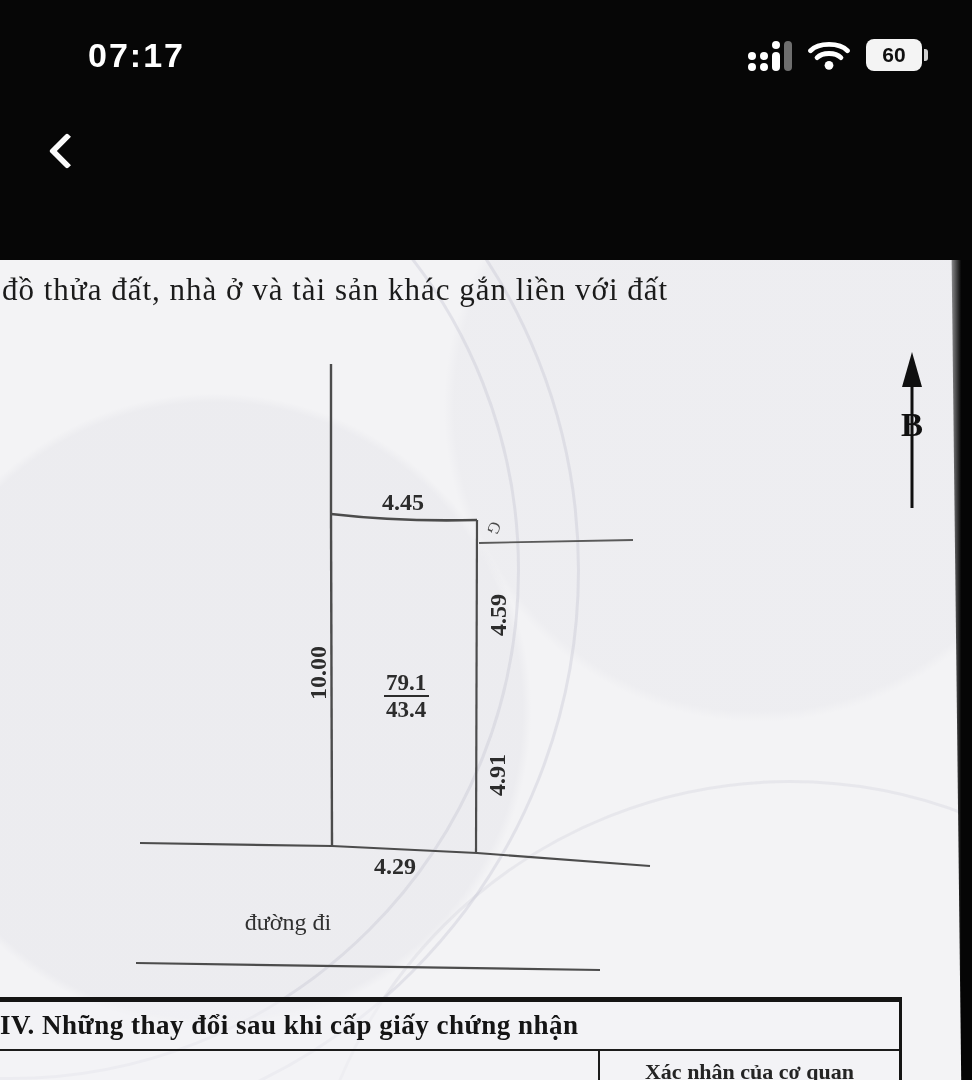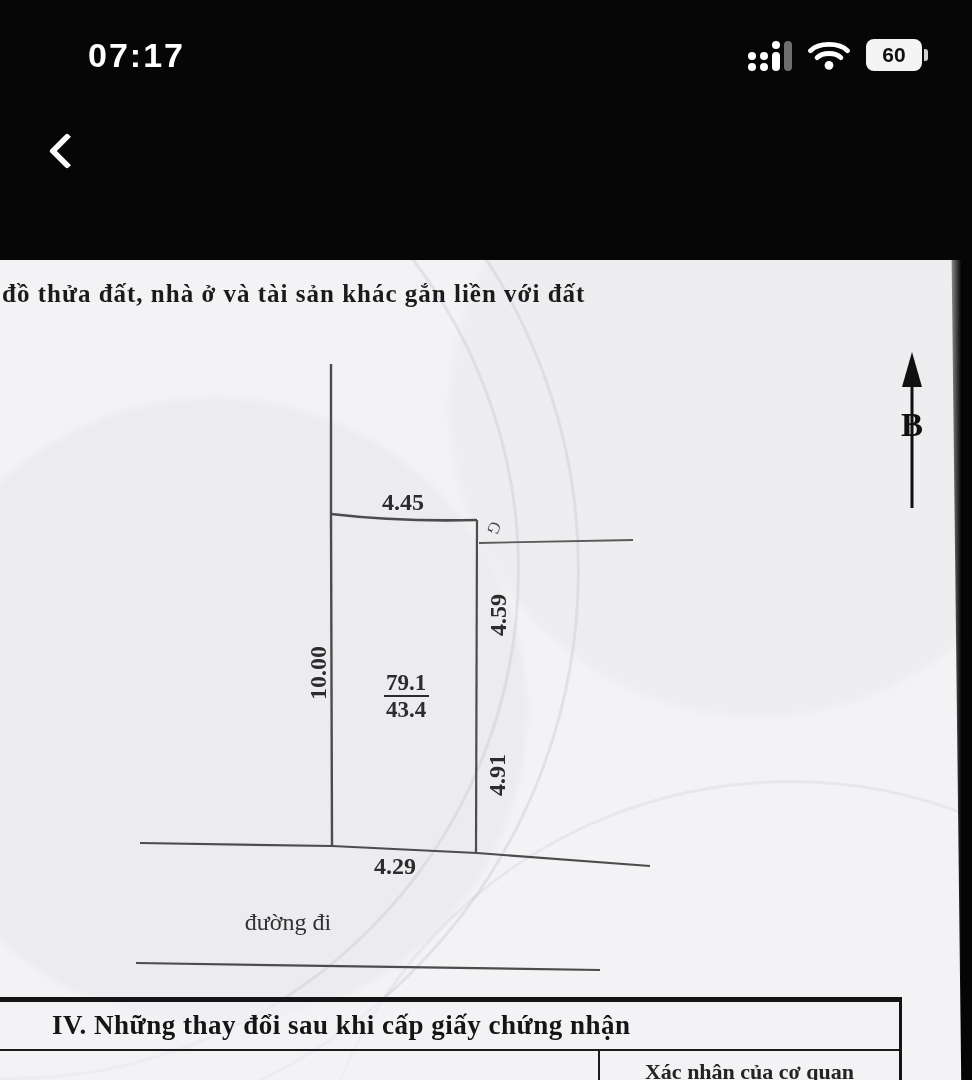--- a/index.html
+++ b/index.html
@@ -36,41 +36,41 @@
               background:#f3f3f5; overflow:hidden;
               background-image:
                 radial-gradient(circle at 22% 55%, rgba(205,205,215,0.18) 0 35%, transparent 36%),
                 radial-gradient(circle at 78% 18%, rgba(205,205,215,0.14) 0 30%, transparent 31%);
   }
   .wm { position:absolute; border:3px solid rgba(185,185,202,0.30); border-radius:50%; }
   .wm1 { width:1140px; height:1140px; left:-560px; top:-260px; }
   .wm2 { width:1020px; height:1020px; left:-500px; top:-200px; }
   .wm3 { width:980px;  height:980px;  left:300px;  top:520px; border-color:rgba(190,190,205,0.22); }
 
-  .doc-title { position:absolute; left:2px; top:20px; white-space:nowrap;
-               font-size:25px; font-weight:700; color:#1b1b1b; letter-spacing:1px; }
+  .doc-title { position:absolute; left:2px; top:12px; white-space:nowrap;
+               font-size:31px; font-weight:400; color:#1b1b1b; letter-spacing:1px; }
 
   svg.diagram { position:absolute; left:0; top:0; }
   .dim-label { font-family:"Liberation Serif", serif; font-size:24px; font-weight:700;
                fill:#2c2c2c; }
   .area-label { font-family:"Liberation Serif", serif; font-size:23px; font-weight:700;
                 fill:#2c2c2c; }
   .road-label { font-family:"Liberation Serif", serif; font-size:24px; fill:#303030; }
   .north-label { font-family:"Liberation Serif", serif; font-size:33px; font-weight:700;
                  fill:#101010; }
   .corner-mark { font-family:"Liberation Serif", serif; font-size:17px; fill:#4a4a4a; }
 
   .right-strip { position:absolute; top:0; right:0; width:24px; height:820px;
                  background:linear-gradient(to right, rgba(40,40,40,0.25), #050505 55%);
                  clip-path:polygon(15% 0, 100% 0, 100% 100%, 55% 100%); }
 
   .section4 { position:absolute; left:0; top:737px; width:902px; height:83px;
               border-top:5px solid #141414; border-right:3px solid #141414;
               background:rgba(244,244,246,0.6); }
-  .s4-header { height:49px; display:flex; align-items:center; padding-left:52px;
+  .s4-header { height:49px; display:flex; align-items:center; 
                font-size:27px; font-weight:700; color:#151515; letter-spacing:0.5px;
                border-bottom:2px solid #1b1b1b; }
   .s4-row { display:flex; height:32px; }
   .s4-cell-left { width:600px; border-right:2px solid #1b1b1b; }
   .s4-cell-right { flex:1; text-align:center; padding-top:8px; font-size:22px;
                    font-weight:700; color:#242424; }
 </style>
 </head>
 <body>
 

